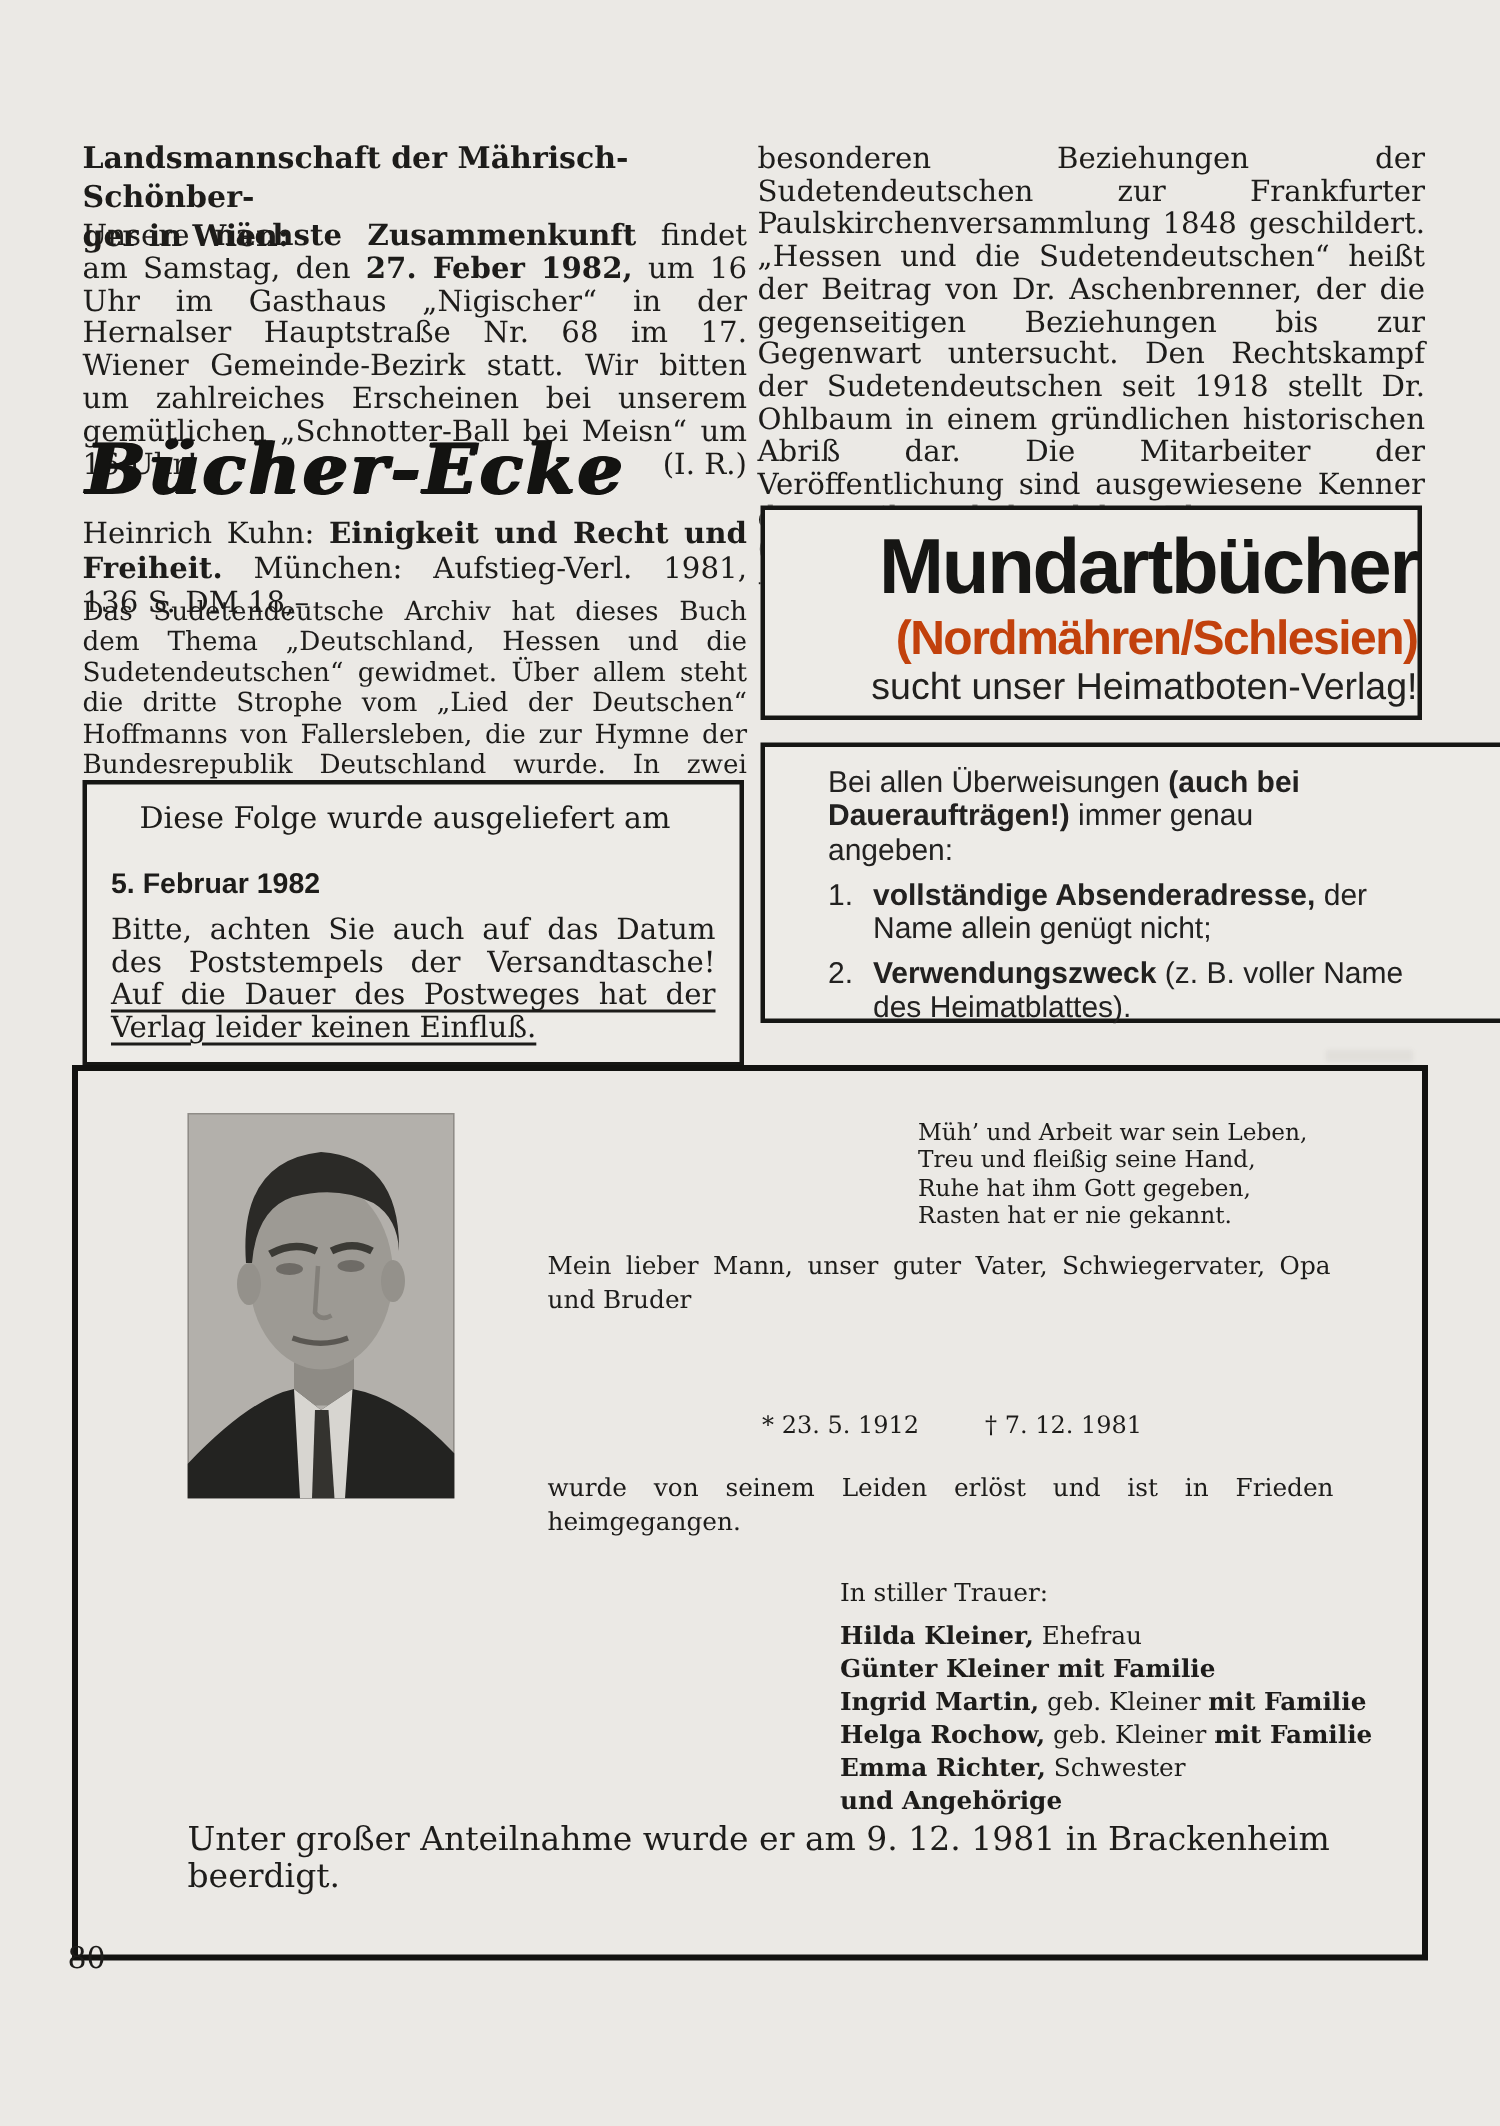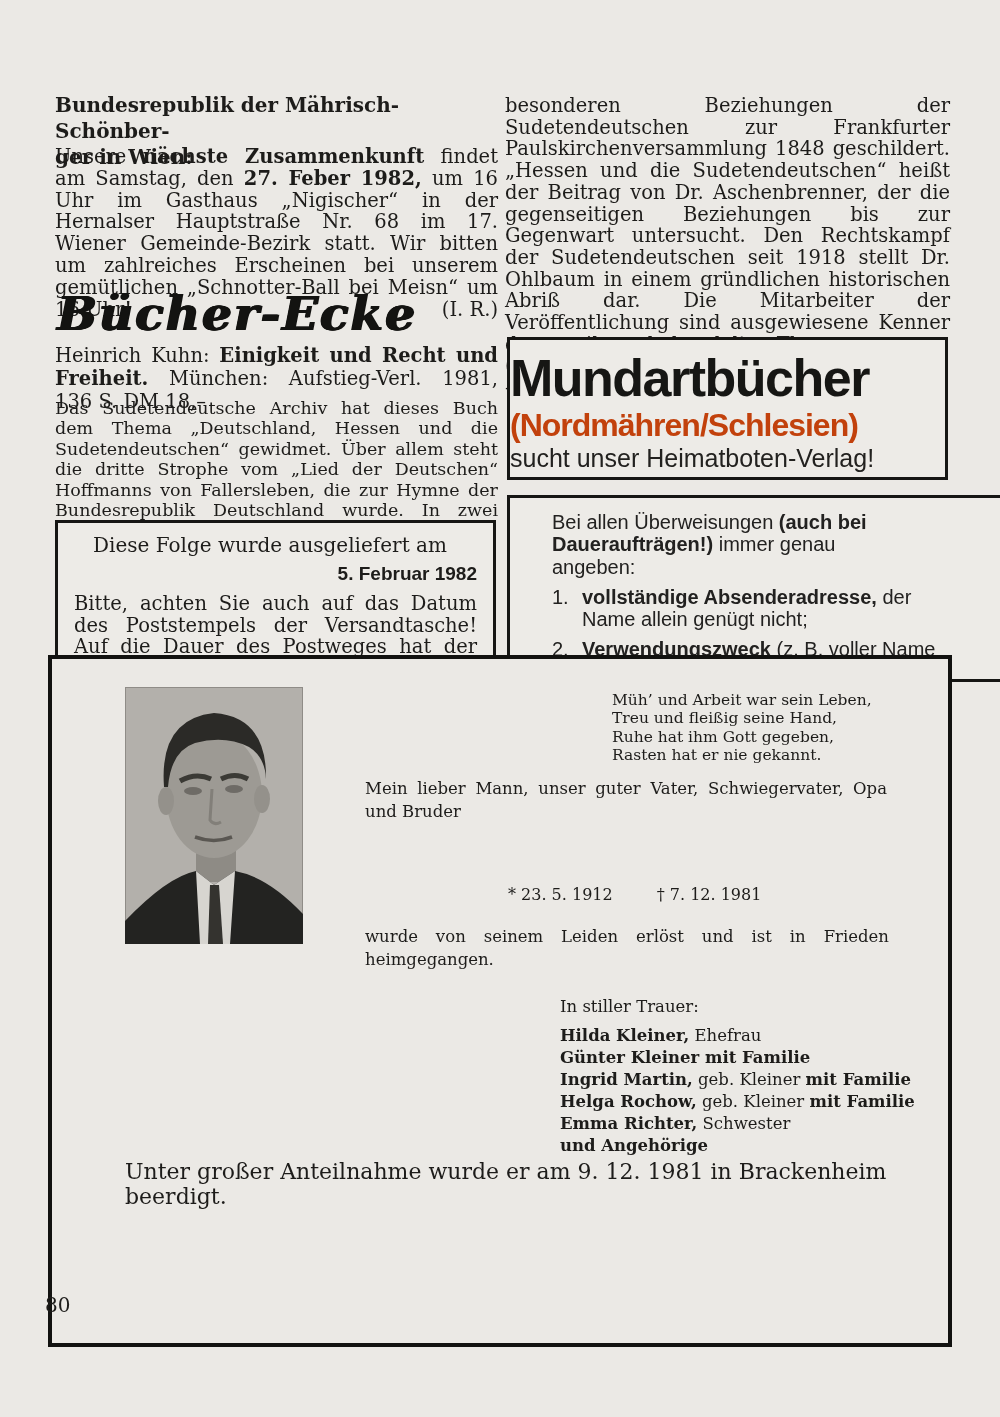--- a/index.html
+++ b/index.html
@@ -29,47 +29,47 @@
     transform:scaleY(.98);
   }
   .review-head{left:55px;top:344px;width:443px;font-size:19.5px;line-height:23px;}
   .review-body{left:55px;top:398px;width:443px;font-size:17.5px;line-height:20.4px;}
   .delivery-box{
     left:55px;top:520px;width:441px;box-sizing:border-box;
     border:3px solid #161614;background:#edebe7;
     padding:10px 16px 13px 16px;
   }
   .delivery-line1{font-size:20px;line-height:25px;margin-left:19px;}
-  .delivery-date{font-size:19px;font-weight:bold;text-align:right;margin-top:4px;line-height:24px;}
+  .delivery-date{font-size:19px;font-weight:bold;text-align:left;margin-top:20px;line-height:24px;}
   .delivery-body{font-size:19.5px;line-height:21.6px;margin-top:7px;}
   
   .right-flow{left:505px;top:95px;width:445px;}
   .cont{font-size:19.5px;line-height:21.7px;margin:0;}
   .source{font-size:19.5px;line-height:21.7px;margin:0;}
   .mundart-box{
     left:507px;top:337px;width:441px;height:143px;box-sizing:border-box;
     border:3px solid #161614;background:#edebe7;
-    text-align:left;padding-top:10px;
+    text-align:right;padding-top:10px;
   }
   .mundart-title{font-size:52px;line-height:56px;font-weight:bold;letter-spacing:-1.5px;color:#161614;}
   .mundart-sub{font-size:32px;line-height:38px;font-weight:bold;letter-spacing:-1px;color:#c2410c;}
   .mundart-line3{font-size:25px;line-height:29px;color:#22211f;}
   .remit-box{
     left:507px;top:495px;width:501px;height:187px;box-sizing:border-box;
     border:3px solid #161614;background:#edebe7;
     padding:13px 50px 12px 42px;
     font-size:20px;line-height:22.3px;color:#222120;
   }
   .remit-intro{max-width:352px;}
   .remit-item{display:flex;margin-top:8px;}
   .remit-num{width:30px;flex:0 0 30px;}
   .remit-text{flex:1;}
   
   .obit-box{
-    left:48px;top:655px;width:904px;height:692px;box-sizing:border-box;
+    left:48px;top:710px;width:904px;height:597px;box-sizing:border-box;
     border:4px solid #121210;background:#ebe9e5;
   }
   .obit-box .abs{position:absolute;}
   .obit-photo{left:73px;top:28px;width:178px;height:257px;}
   .obit-photo svg{display:block;width:100%;height:100%;}
   .obit-poem{left:560px;top:32px;font-size:15.5px;line-height:18.3px;}
   .obit-relation{left:313px;top:118px;width:522px;font-size:16.5px;line-height:23px;}
   .obit-name{left:461px;top:180px;font-size:34px;line-height:38px;font-weight:bold;color:#1a1918;}
   .obit-dates{left:456px;top:226px;font-size:16px;display:flex;gap:44px;}
   .obit-passing{left:313px;top:266px;width:524px;font-size:16.5px;line-height:23px;}
@@ -90,21 +90,21 @@
 
 <div class="page">
 
   <div class="ghost" style="left:58px;top:655px;width:435px;height:28px;"></div>
   <div class="ghost" style="left:60px;top:716px;width:58px;height:545px;"></div>
   <div class="ghost" style="left:884px;top:700px;width:58px;height:555px;"></div>
   <div class="ghost" style="left:66px;top:992px;width:288px;height:190px;"></div>
   <div class="ghost" style="left:372px;top:1022px;width:118px;height:158px;"></div>
 
   <div class="abs news-heading">
-    <div>Bundesrepublik der Mährisch-Schönber-</div>
+    <div>Landsmannschaft der Mährisch-Schönber-</div>
     <div>ger in Wien:</div>
   </div>
 
   <div class="abs news-body just" style="position:absolute;">
     <span><span>Unsere </span><span class="b">nächste Zusammenkunft</span><span> findet am Samstag, den </span><span class="b">27. Feber 1982,</span><span> um 16 Uhr im Gasthaus „Nigischer“ in der Hernalser Hauptstraße Nr. 68 im 17. Wiener Gemeinde-Bezirk statt. Wir bitten um zahlreiches Erscheinen bei unserem gemütlichen „Schnotter-Ball bei Meisn“ um 16 Uhr!</span></span>
     <span class="news-sig">(I. R.)</span>
   </div>
 
   <div class="abs buecher-title">Bücher-Ecke</div>
 

